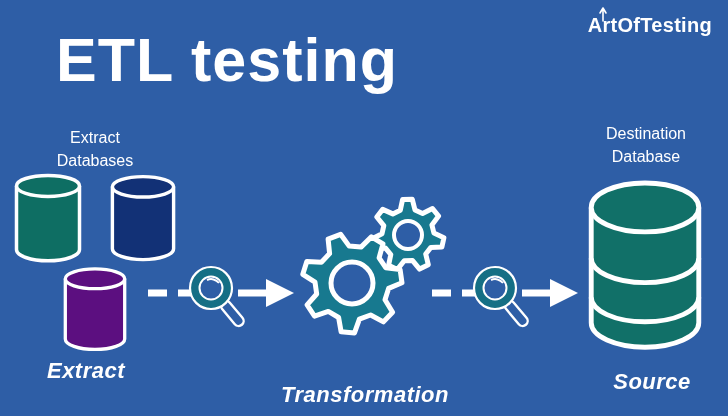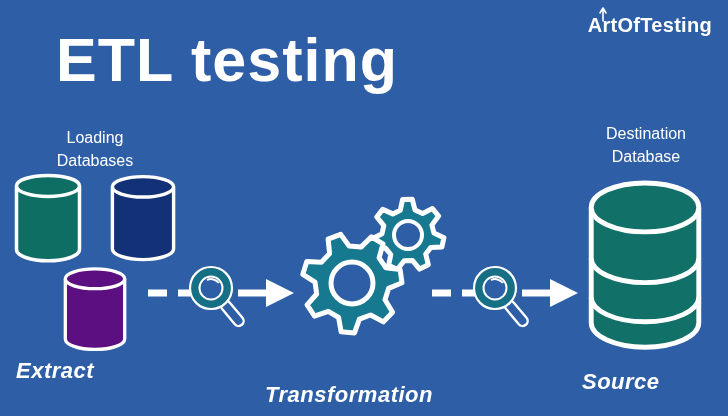--- a/index.html
+++ b/index.html
@@ -18,21 +18,21 @@
     font-size:20px;font-weight:700;color:#fff;letter-spacing:.3px;
   }
   .logo-pencil{position:absolute;right:118px;top:6px;}
   .group-label{
     position:absolute;width:110px;text-align:center;
     font-size:16px;line-height:1.45;color:#fff;
   }
   .src-label{left:40px;top:126px;}
   .dst-label{left:591px;top:122px;}
   .stage-label{
-    position:absolute;color:#fff;
+    position:absolute;text-align:center;color:#fff;
     font-size:22px;font-weight:700;font-style:italic;letter-spacing:.5px;
   }
   .extract-label{left:16px;top:358px;width:140px;}
   .transformation-label{left:265px;top:382px;width:200px;}
   .loading-label{left:582px;top:369px;width:140px;}
   svg{position:absolute;display:block;overflow:visible;}
   .db-teal{left:13px;top:174px;}
   .db-navy{left:109px;top:174px;}
   .db-purple{left:62px;top:264px;}
   .gears{left:295px;top:195px;}
@@ -45,21 +45,21 @@
 
 <div class="canvas">
 
   <div class="title">ETL testing</div>
 
   <svg class="logo-pencil" width="14" height="16">
     <path d="M7,15 L7,4 M7,2 L4,7 M7,2 L10,7" stroke="#fff" stroke-width="1.6" fill="none" stroke-linecap="round"></path>
   </svg>
   <div class="logo">ArtOfTesting</div>
 
-  <div class="group-label src-label">Loading Databases</div>
+  <div class="group-label src-label">Extract Databases</div>
   <div class="group-label dst-label">Destination Database</div>
 
   <svg class="db-teal" width="70" height="91" viewBox="0 0 100 130">
     <path d="M5,17 V108 A45 16 0 0 0 95,108 V17" stroke="#fff" stroke-width="5" fill="#0E6E63"></path>
     <ellipse cx="50" cy="17" rx="45" ry="15" stroke="#fff" stroke-width="5" fill="#0E6E63"></ellipse>
   </svg>
 
   <svg class="db-navy" width="68" height="91" viewBox="0 0 100 130">
     <path d="M5,17 V108 A45 16 0 0 0 95,108 V17" stroke="#fff" stroke-width="5" fill="#123176"></path>
     <ellipse cx="50" cy="17" rx="45" ry="15" stroke="#fff" stroke-width="5" fill="#123176"></ellipse>

